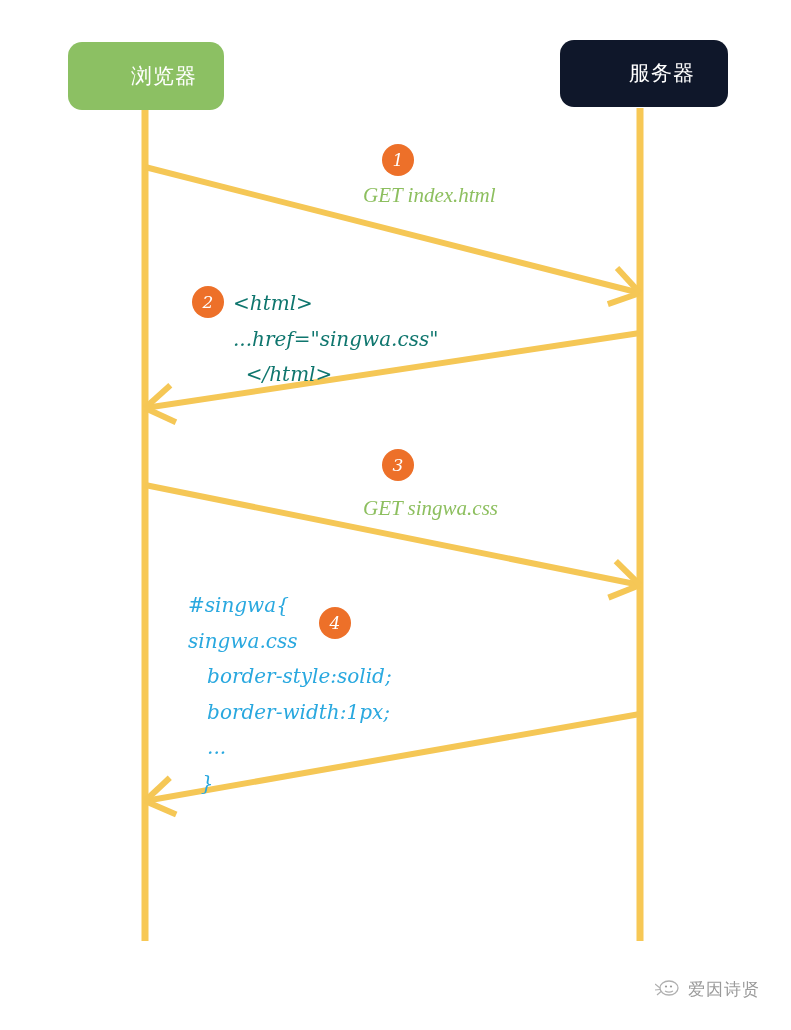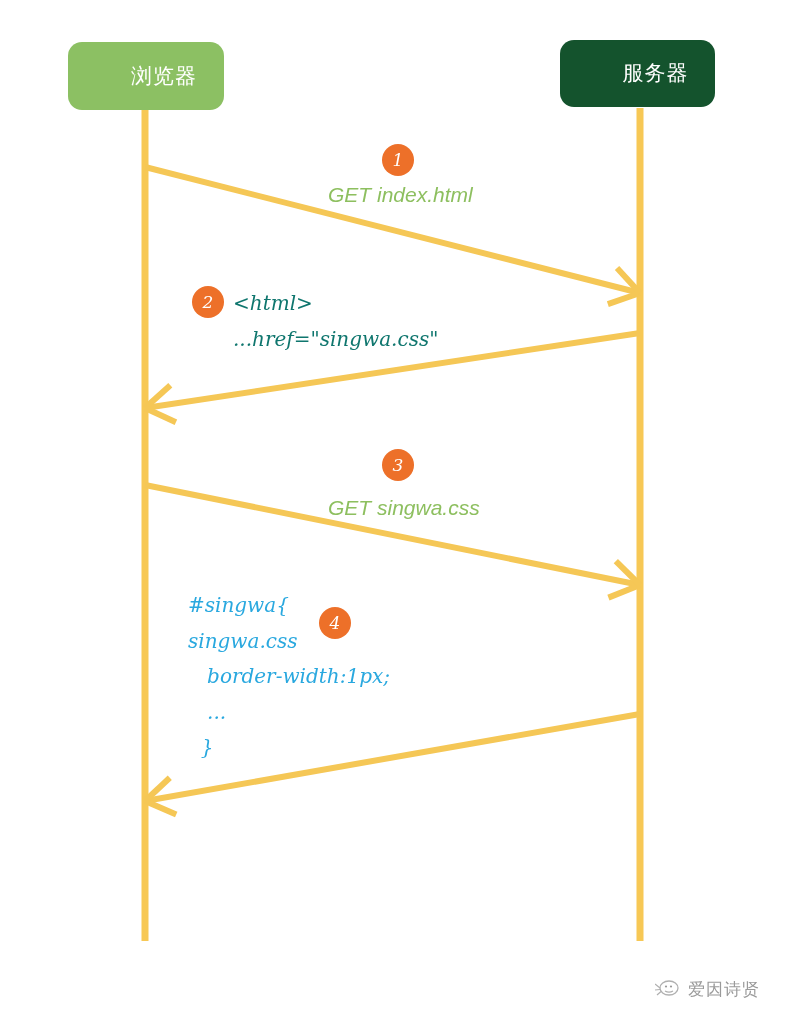--- a/index.html
+++ b/index.html
@@ -51,23 +51,24 @@
     color: #ffffff;
     font-size: 17px;
     font-style: italic;
     font-family: "DejaVu Serif", serif;
     line-height: 1;
   }
   .msg-label {
     position: absolute;
     font-style: italic;
     font-size: 21px;
-    font-family: Liberation Sans, sans-serif;
+    font-family: Liberation Serif, serif;
     white-space: nowrap;
     line-height: 1.15;
+    margin-left: 35px;
   }
   .code-block {
     position: absolute;
     font-style: italic;
     font-size: 20px;
     font-family: "DejaVu Serif", serif;
     line-height: 1.78;
     white-space: pre;
   }
   .watermark {
@@ -115,35 +116,35 @@
           <line x1="145" y1="801" x2="169.78497058737588" y2="777.7254380710847" stroke="#F5C756" stroke-width="6" stroke-linecap="butt"></line>
           <line x1="145" y1="801" x2="176.23580922244153" y2="814.4284854774928" stroke="#F5C756" stroke-width="6" stroke-linecap="butt"></line>
         </g>
       </g>
   </svg>
 
   <div id="actors">
       <div class="actor-box" style="left: 68px; top: 42px; width: 156px; height: 68px; background: rgb(140, 192, 99);">
         <span class="actor-label">浏览器</span>
       </div>
-      <div class="actor-box" style="left: 560px; top: 40px; width: 155px; height: 67px; background: #14532d; text-align: center;">
+      <div class="actor-box" style="left: 560px; top: 40px; width: 168px; height: 67px; background: #0f172a; text-align: center;">
         <span class="actor-label">服务器</span>
       </div>
     </div>
   <div id="badges">
       <div class="badge" style="left: 382px; top: 144px; background: rgb(237, 112, 41);">1</div>
       <div class="badge" style="left: 192px; top: 286px; background: rgb(237, 112, 41);">2</div>
       <div class="badge" style="left: 382px; top: 449px; background: rgb(237, 112, 41);">3</div>
       <div class="badge" style="left: 319px; top: 607px; background: rgb(237, 112, 41);">4</div>
     </div>
   <div id="labels">
       <div class="msg-label" style="left: 328px; top: 183px; color: rgb(141, 191, 95);">GET index.html</div>
-      <div class="code-block" style="left: 233px; top: 286px; color: #0f766e;"><div>&lt;html&gt;</div><div>...href="singwa.css"</div></div>
+      <div class="code-block" style="left: 233px; top: 286px; color: #0f766e;"><div>&lt;html&gt;</div><div>...href="singwa.css"</div><div>  &lt;/html&gt;</div></div>
       <div class="msg-label" style="left: 328px; top: 496px; color: rgb(141, 191, 95);">GET singwa.css</div>
-      <div class="code-block" style="left: 188px; top: 588px; color: rgb(41, 168, 223);"><div>#singwa{</div><div>singwa.css</div><div>   border-width:1px;</div><div>   ...</div><div>  }</div></div>
+      <div class="code-block" style="left: 188px; top: 588px; color: rgb(41, 168, 223);"><div>#singwa{</div><div>singwa.css</div><div>   border-style:solid;</div><div>   border-width:1px;</div><div>   ...</div><div>  }</div></div>
     </div>
 
   <div class="watermark" id="watermark" style="left: 655px; top: 978px;">
     <svg width="26" height="20" viewBox="0 0 26 20">
       <ellipse cx="14" cy="10" rx="9" ry="7" fill="none" stroke="#b0b0b0" stroke-width="1.3"></ellipse>
       <circle cx="11" cy="8.5" r="1.1" fill="#9a9a9a"></circle>
       <circle cx="16" cy="8.5" r="1.1" fill="#9a9a9a"></circle>
       <path d="M10 13 q4 2.4 8 0" fill="none" stroke="#b0b0b0" stroke-width="1.2"></path>
       <path d="M5 10 L0 6 M5 11.5 L0 12 M6 13.5 L2 17" stroke="#b0b0b0" stroke-width="1.2" fill="none"></path>
     </svg>

